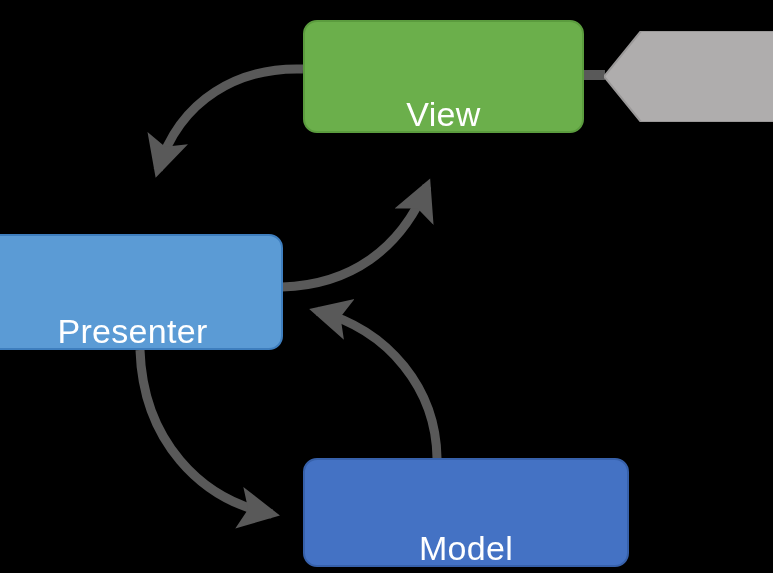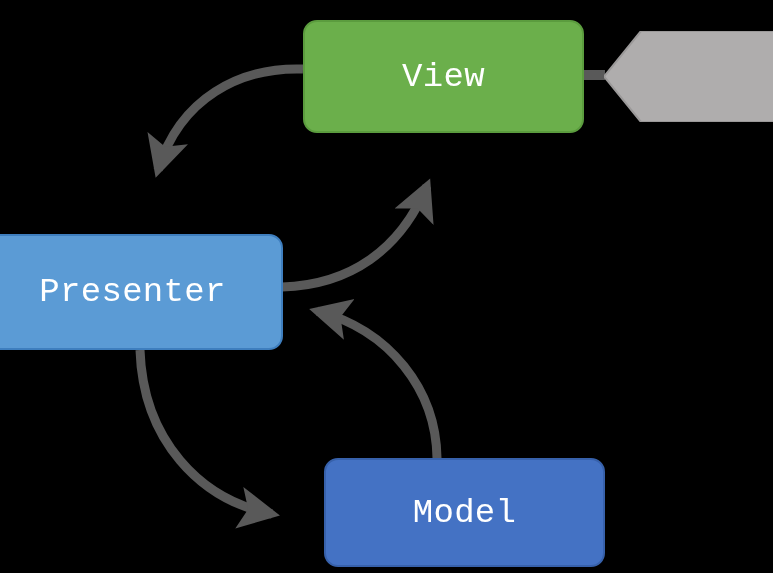--- a/index.html
+++ b/index.html
@@ -12,29 +12,28 @@
     width: 773px;
     height: 573px;
     background: #000000;
     overflow: hidden;
     font-family: "Liberation Sans", sans-serif;
   }
   .node {
     position: absolute;
     box-sizing: border-box;
     display: flex;
-    align-items: center;
+    align-items: flex-end;
     justify-content: center;
     color: #ffffff;
     font-size: 34px;
     font-weight: 400;
     letter-spacing: 0.3px;
     line-height: 1;
     user-select: none;
-    font-family: Liberation Mono, monospace;
   }
   .node-box {
     border-radius: 14px;
     border-style: solid;
     border-width: 2px;
   }
   #node-view {
     left: 303px;
     top: 20px;
     width: 281px;
@@ -46,25 +45,24 @@
     left: -18px;
     top: 234px;
     width: 301px;
     height: 116px;
     background: #5B9BD5;
     border-color: #3E7EBE;
   }
   #node-model {
     left: 303px;
     top: 458px;
-    width: 281px;
+    width: 326px;
     height: 109px;
     background: #4472C4;
     border-color: #3761AB;
-    margin-left: 21px;
   }
   #node-action {
     left: 604px;
     top: 31px;
     width: 200px;
     height: 91px;
     background: transparent;
     justify-content: flex-start;
     padding-left: 46px;
   }

